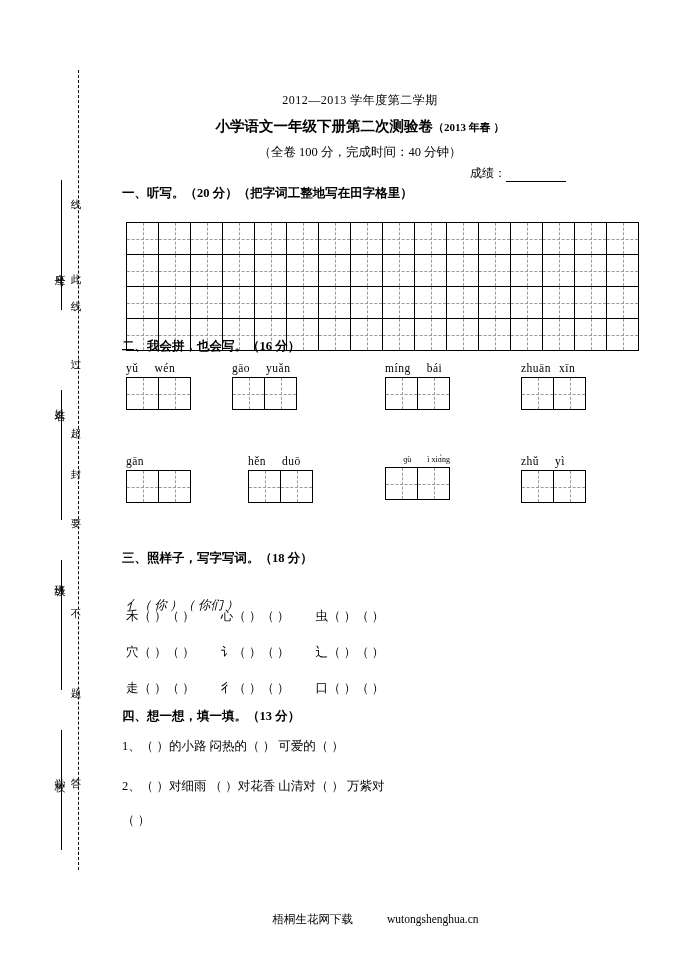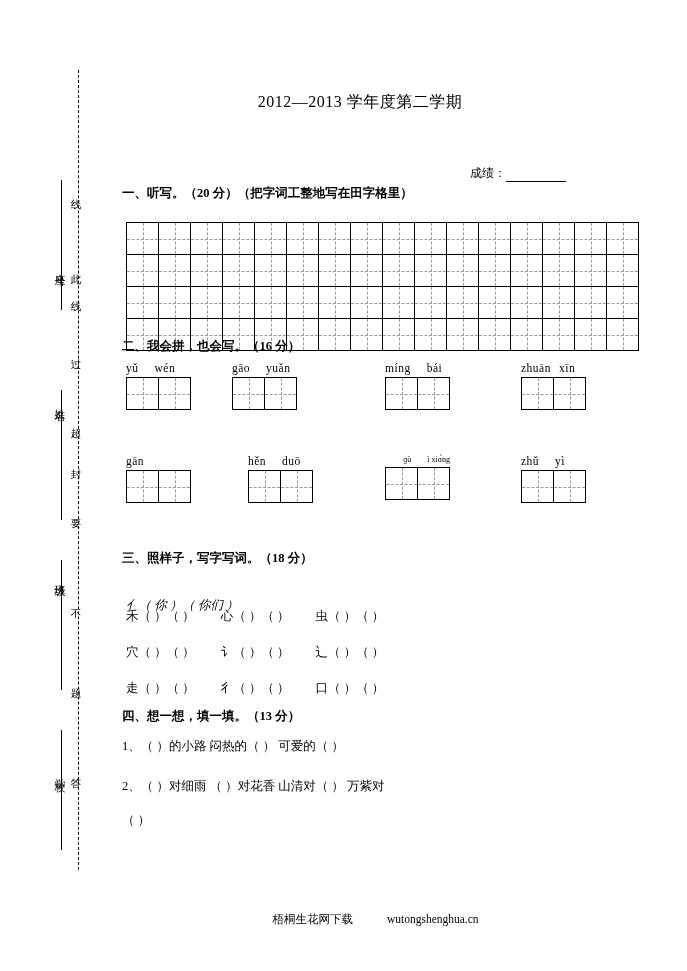--- a/index.html
+++ b/index.html
@@ -60,21 +60,21 @@
 
   
   .hdr {
     position: absolute;
     left: 120px;
     width: 480px;
     text-align: center;
   }
   .hdr-line1 {
     top: 92px;
-    font-size: 16px;
+    font-size: 12px;
     letter-spacing: 0.5px;
   }
   .hdr-line2 {
     top: 117px;
     font-size: 14.5px;
     font-weight: bold;
   }
   .hdr-line2 .sub {
     font-size: 11px;
     font-weight: bold;
@@ -202,20 +202,24 @@
     <div class="vtext small" style="left:14px; top:280px;">过</div>
     <div class="vtext small" style="left:14px; top:350px;">超</div>
     <div class="vtext small" style="left:14px; top:390px;">封</div>
     <div class="vtext small" style="left:14px; top:440px;">要</div>
     <div class="vtext small" style="left:14px; top:530px;">不</div>
     <div class="vtext small" style="left:14px; top:610px;">题</div>
     <div class="vtext small" style="left:14px; top:700px;">答</div>
   </div>
 
   <div class="hdr hdr-line1">2012—2013 学年度第二学期</div>
+  <div class="hdr hdr-line2">
+    <span>小学语文一年级下册第二次测验卷</span><span class="sub">（2013 年春 ）</span>
+  </div>
+  <div class="hdr hdr-line3">（全卷 100 分，完成时间：40 分钟）</div>
   <div class="score">
     <span>成绩：</span><span class="blank"></span>
   </div>
 
   <div class="sec" style="top:185px;">一、听写。（20 分）（把字词工整地写在田字格里）</div>
 
   <div class="big-grid">
     <div class="grow">
       <div class="cell"></div>
         <div class="cell"></div>

